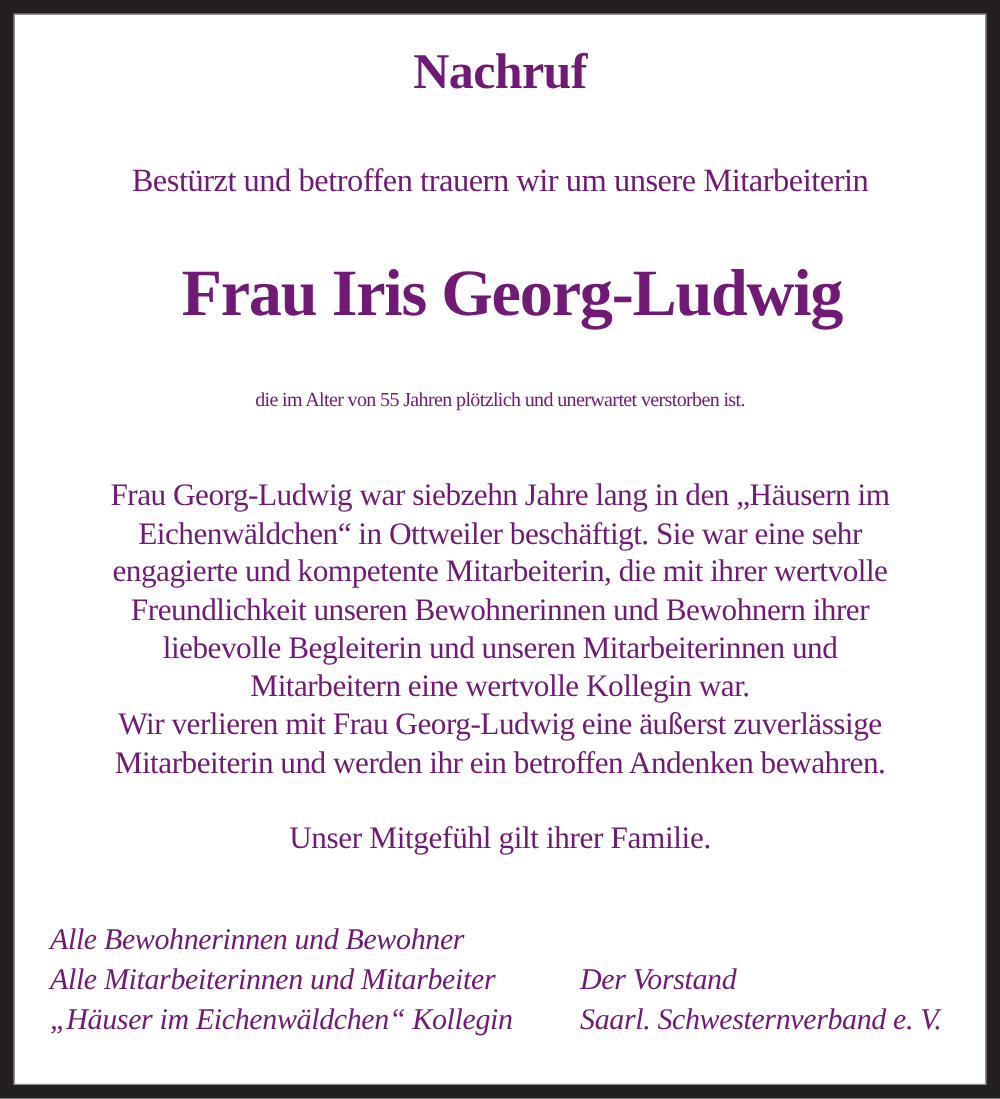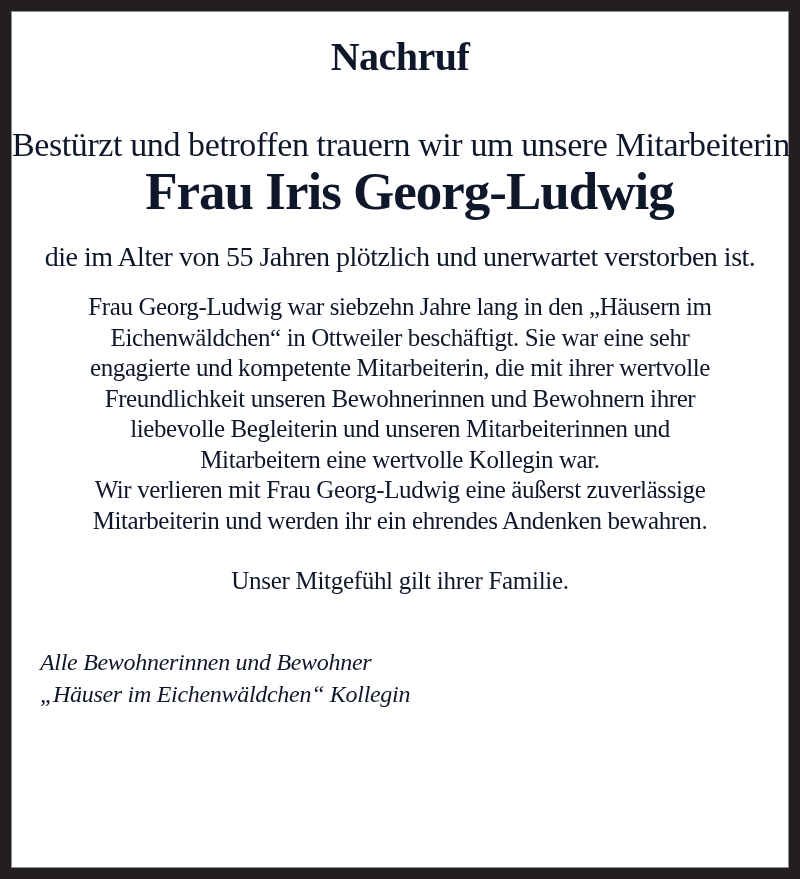--- a/index.html
+++ b/index.html
@@ -8,21 +8,21 @@
     background: #ffffff;
   }
   .frame {
     position: relative;
     width: 800px;
     height: 879px;
     box-sizing: border-box;
     border: 11px solid #231f20;
     background: #ffffff;
     font-family: "Liberation Serif", "DejaVu Serif", serif;
-    color: #0f172a;
+    color: #701a75;
     overflow: hidden;
   }
   .inner {
     width: 100%;
     height: 100%;
     box-sizing: border-box;
     border: 1px solid #8f8f8f;
     background: #ffffff;
   }
   .center { text-align: center; }
@@ -30,39 +30,40 @@
 
   .title {
     margin-top: 24px;
     font-size: 40px;
     line-height: 42px;
     font-weight: bold;
     letter-spacing: -0.5px;
   }
   .intro {
     margin-top: 52px;
-    font-size: 34px;
+    font-size: 26px;
     line-height: 30px;
     letter-spacing: -0.4px;
   }
   .name {
+    margin-top: 44px;
     font-size: 53px;
     line-height: 62px;
     font-weight: bold;
     letter-spacing: -1px;
     padding-left: 19px;
   }
   .death-line {
-    margin-top: 20px;
-    font-size: 28px;
+    margin-top: 40px;
+    font-size: 16px;
     line-height: 30px;
     letter-spacing: -0.5px;
   }
   .body-block {
-    margin-top: 20px;
+    margin-top: 46px;
   }
   .body-block .line {
     font-size: 25px;
     line-height: 30.5px;
     letter-spacing: -0.4px;
   }
   .condolence {
     margin-top: 30px;
     font-size: 25px;
     line-height: 30px;
@@ -101,26 +102,31 @@
     <div class="death-line center nowrap">die im Alter von 55 Jahren plötzlich und unerwartet verstorben ist.</div>
 
     <div class="body-block center">
       <div class="line nowrap">Frau Georg-Ludwig war siebzehn Jahre lang in den „Häusern im</div>
       <div class="line nowrap">Eichenwäldchen“ in Ottweiler beschäftigt. Sie war eine sehr</div>
       <div class="line nowrap">engagierte und kompetente Mitarbeiterin, die mit ihrer wertvolle</div>
       <div class="line nowrap">Freundlichkeit unseren Bewohnerinnen und Bewohnern ihrer</div>
       <div class="line nowrap">liebevolle Begleiterin und unseren Mitarbeiterinnen und</div>
       <div class="line nowrap">Mitarbeitern eine wertvolle Kollegin war.</div>
       <div class="line nowrap">Wir verlieren mit Frau Georg-Ludwig eine äußerst zuverlässige</div>
-      <div class="line nowrap">Mitarbeiterin und werden ihr ein ehrendes Andenken bewahren.</div>
+      <div class="line nowrap">Mitarbeiterin und werden ihr ein betroffen Andenken bewahren.</div>
     </div>
 
     <div class="condolence center nowrap">Unser Mitgefühl gilt ihrer Familie.</div>
 
     <div class="signature">
       <div class="sig-col sig-left">
         <div>Alle Bewohnerinnen und Bewohner</div>
+        <div>Alle Mitarbeiterinnen und Mitarbeiter</div>
         <div>„Häuser im Eichenwäldchen“ Kollegin</div>
+      </div>
+      <div class="sig-col sig-right">
+        <div>Der Vorstand</div>
+        <div>Saarl. Schwesternverband e. V.</div>
       </div>
     </div>
 
   </div>
 </div>
 
 </body></html>

